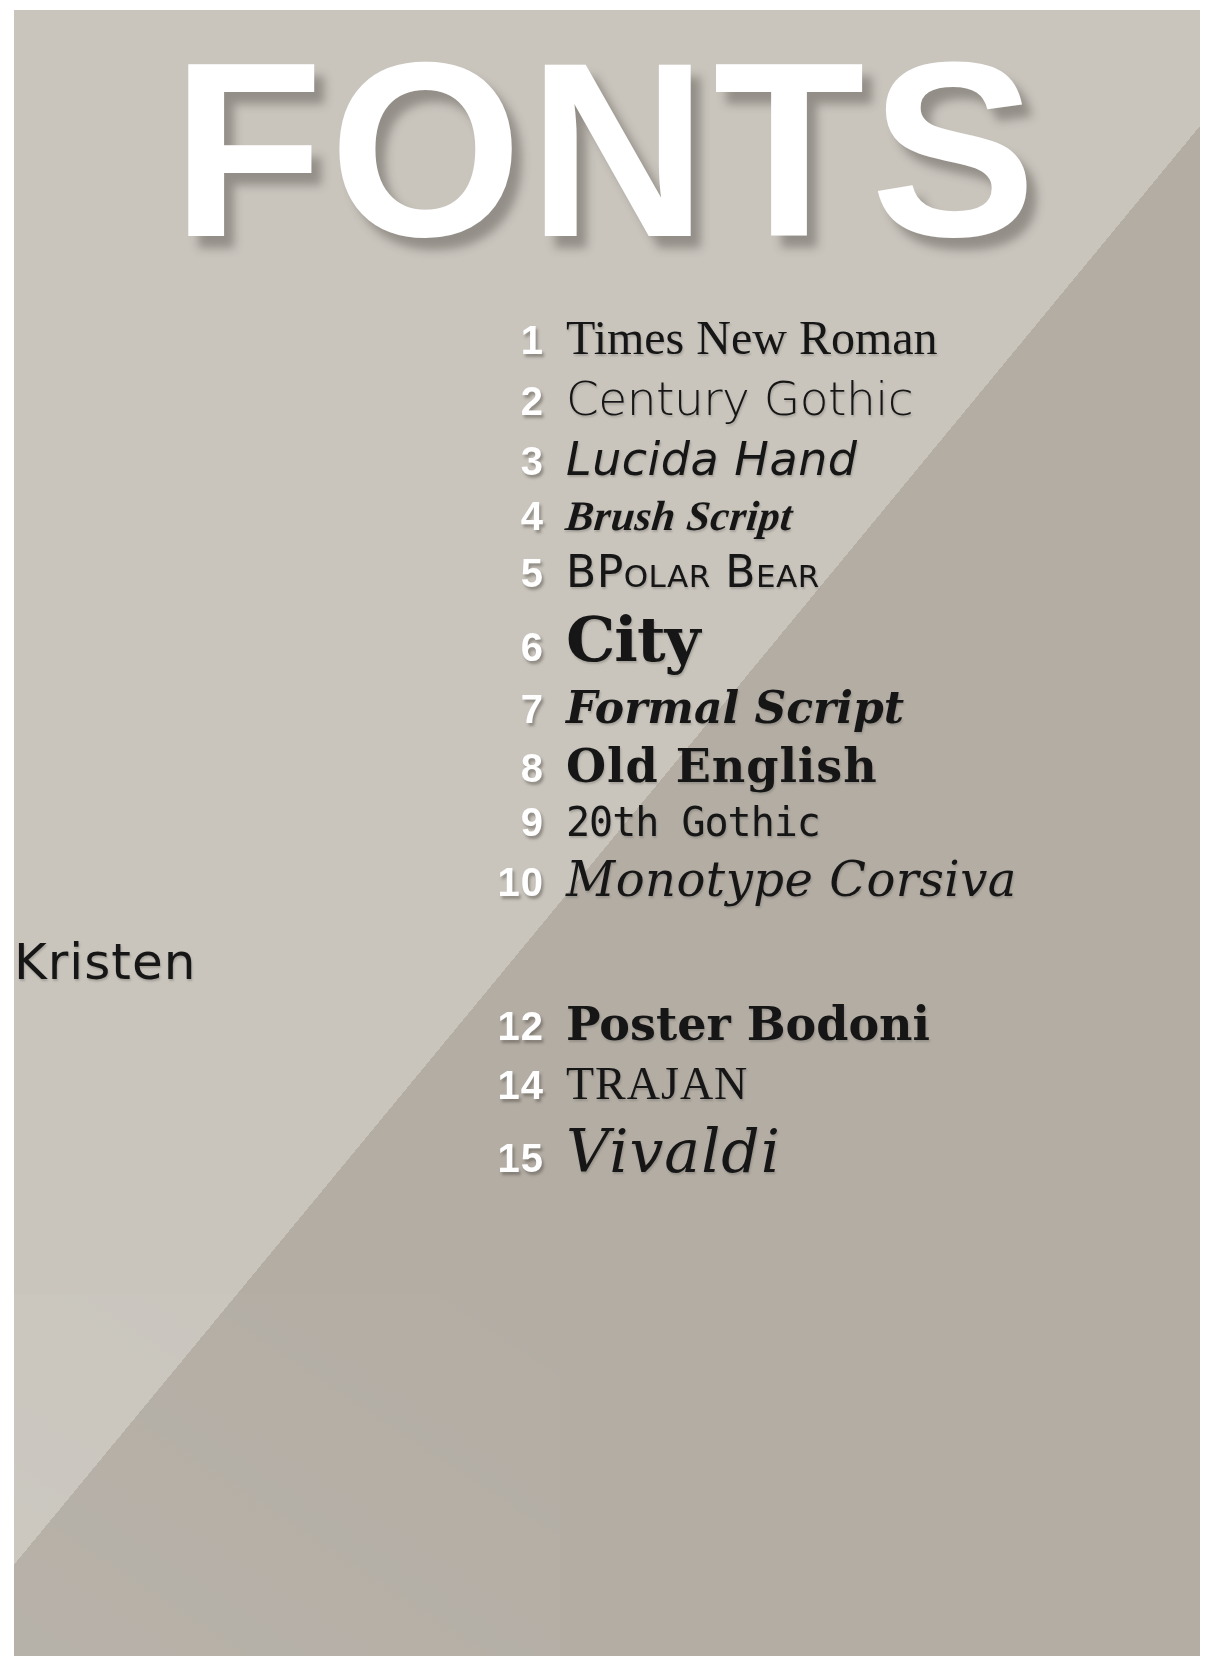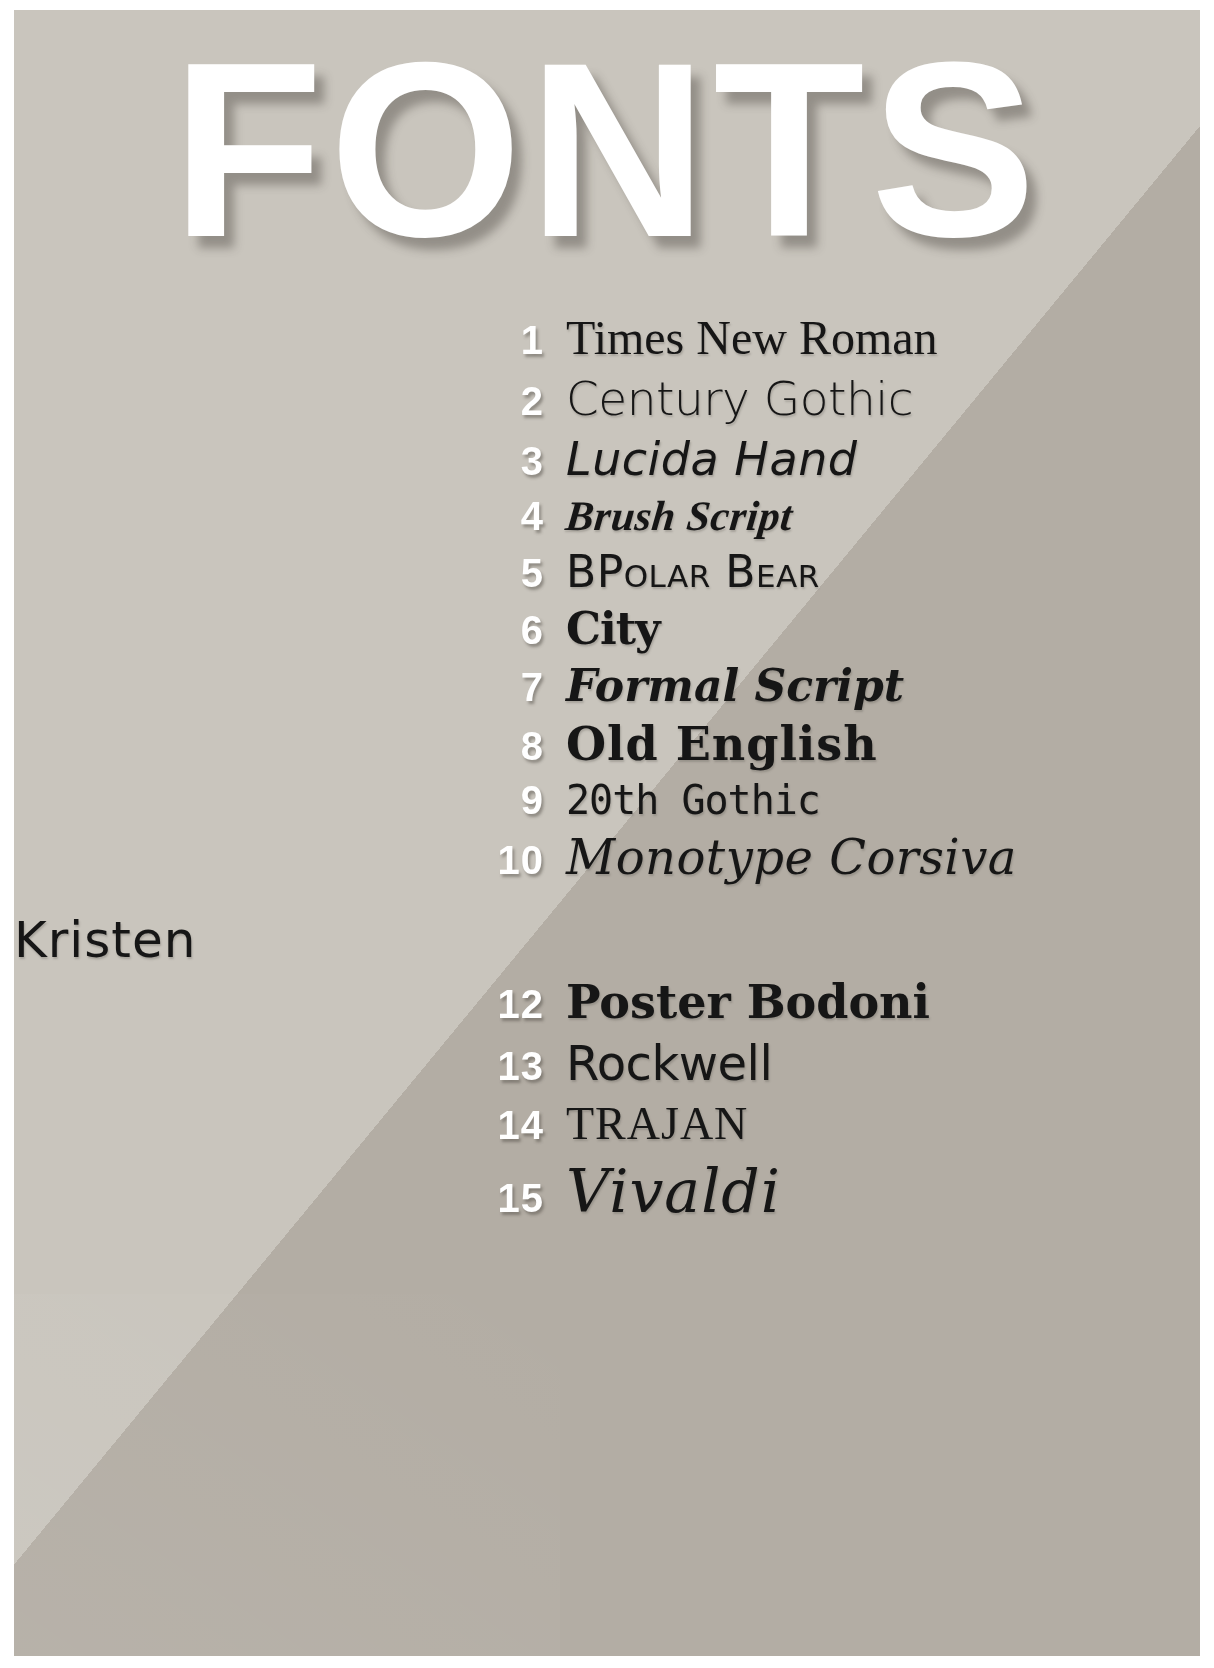--- a/index.html
+++ b/index.html
@@ -105,21 +105,21 @@
     white-space: nowrap;
     text-shadow: 1px 2px 2px rgba(90,86,80,0.30);
   }
 
   
   .f-times      { font-family: "Liberation Serif", serif; font-size: 48px; }
   .f-century    { font-family: "DejaVu Sans", sans-serif; font-size: 47px; font-weight: 300; letter-spacing: -0.5px; }
   .f-lucida     { font-family: "DejaVu Sans", sans-serif; font-style: italic; font-size: 46px; letter-spacing: 0.5px; }
   .f-brush      { font-family: "Liberation Serif", serif; font-style: italic; font-weight: bold; font-size: 42px; letter-spacing: 0.5px; transform: skewX(-6deg); display: inline-block; }
   .f-bpolar     { font-family: "DejaVu Sans", sans-serif; font-size: 44px; font-variant: small-caps; letter-spacing: 0.5px; }
-  .f-city       { font-family: "DejaVu Serif", serif; font-weight: bold; font-size: 44px; letter-spacing: -1px; }
+  .f-city       { font-family: "DejaVu Serif", serif; font-weight: bold; font-size: 62px; letter-spacing: -1px; }
   .f-formal     { font-family: "DejaVu Serif", serif; font-weight: bold; font-style: italic; font-size: 44px; letter-spacing: 0px; }
   .f-oldeng     { font-family: "DejaVu Serif", serif; font-weight: bold; font-size: 46px; letter-spacing: 1px; }
   .f-20th       { font-family: "DejaVu Sans Mono", monospace; font-size: 40px; letter-spacing: -1px; }
   .f-corsiva    { font-family: "DejaVu Serif", serif; font-style: italic; font-size: 48px; letter-spacing: 0.5px; }
   .f-kristen    { font-family: "DejaVu Sans", sans-serif; font-size: 50px; letter-spacing: 1px; margin-top: 20px; }
   .f-bodoni     { font-family: "DejaVu Serif", serif; font-weight: bold; font-size: 46px; letter-spacing: 0px; }
   .f-rockwell   { font-family: "DejaVu Sans", sans-serif; font-size: 48px; letter-spacing: -0.5px; }
   .f-trajan     { font-family: "Liberation Serif", serif; font-size: 46px; text-transform: uppercase; letter-spacing: 1px; }
   .f-vivaldi    { font-family: "DejaVu Serif", serif; font-style: italic; font-size: 60px; letter-spacing: 1px; }
 </style>
@@ -187,24 +187,20 @@
 
       <div class="row">
         <span class="name f-kristen">Kristen</span>
       </div>
 
       <div class="row">
         <span class="num">12</span>
         <span class="name f-bodoni">Poster Bodoni</span>
       </div>
 
-      <div class="row">
-        <span class="num">13</span>
-        <span class="name f-rockwell">Rockwell</span>
-      </div>
 
       <div class="row">
         <span class="num">14</span>
         <span class="name f-trajan">Trajan</span>
       </div>
 
       <div class="row">
         <span class="num">15</span>
         <span class="name f-vivaldi">Vivaldi</span>
       </div>

